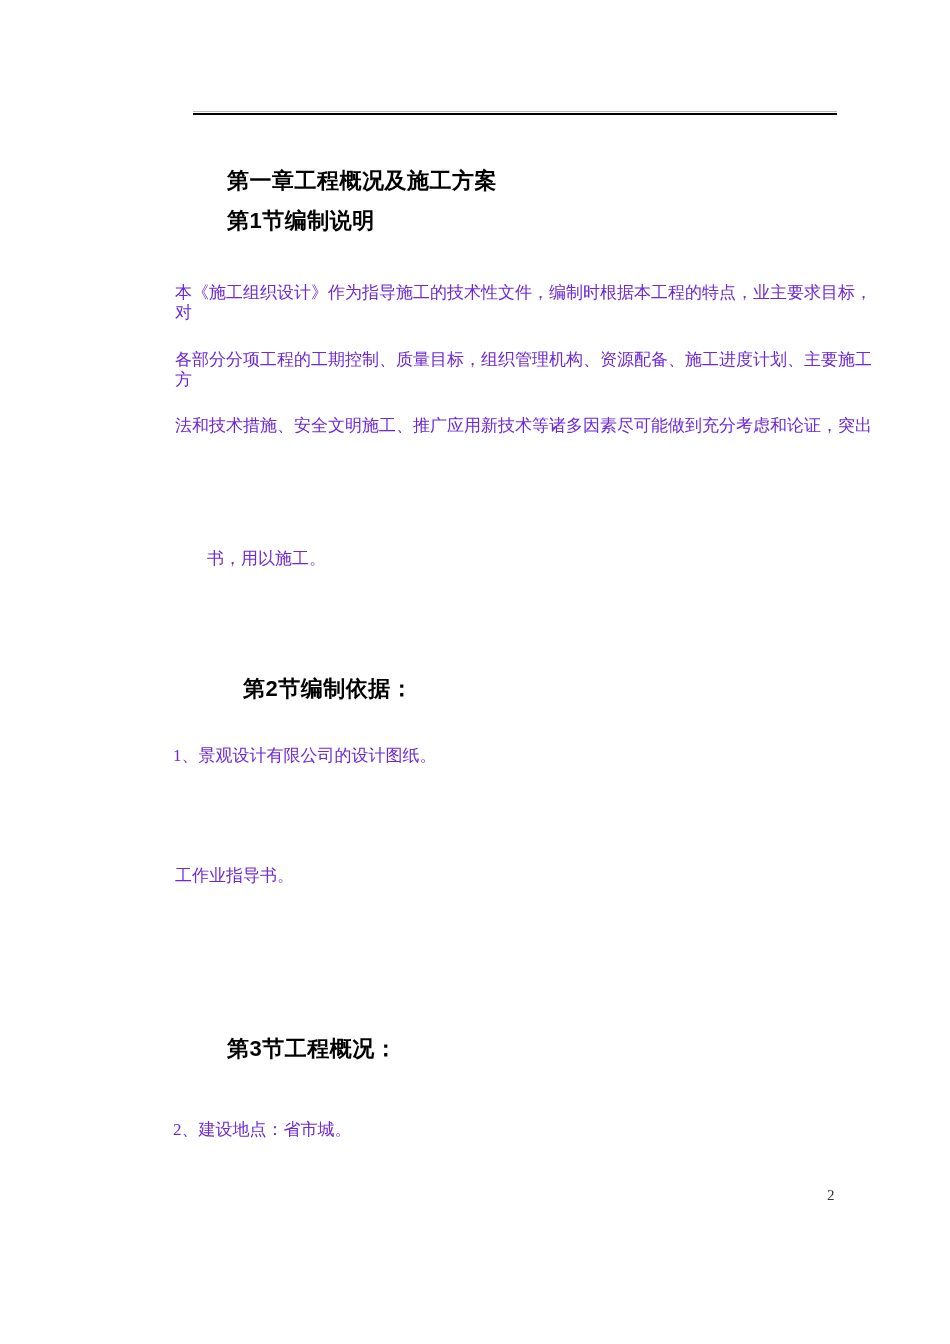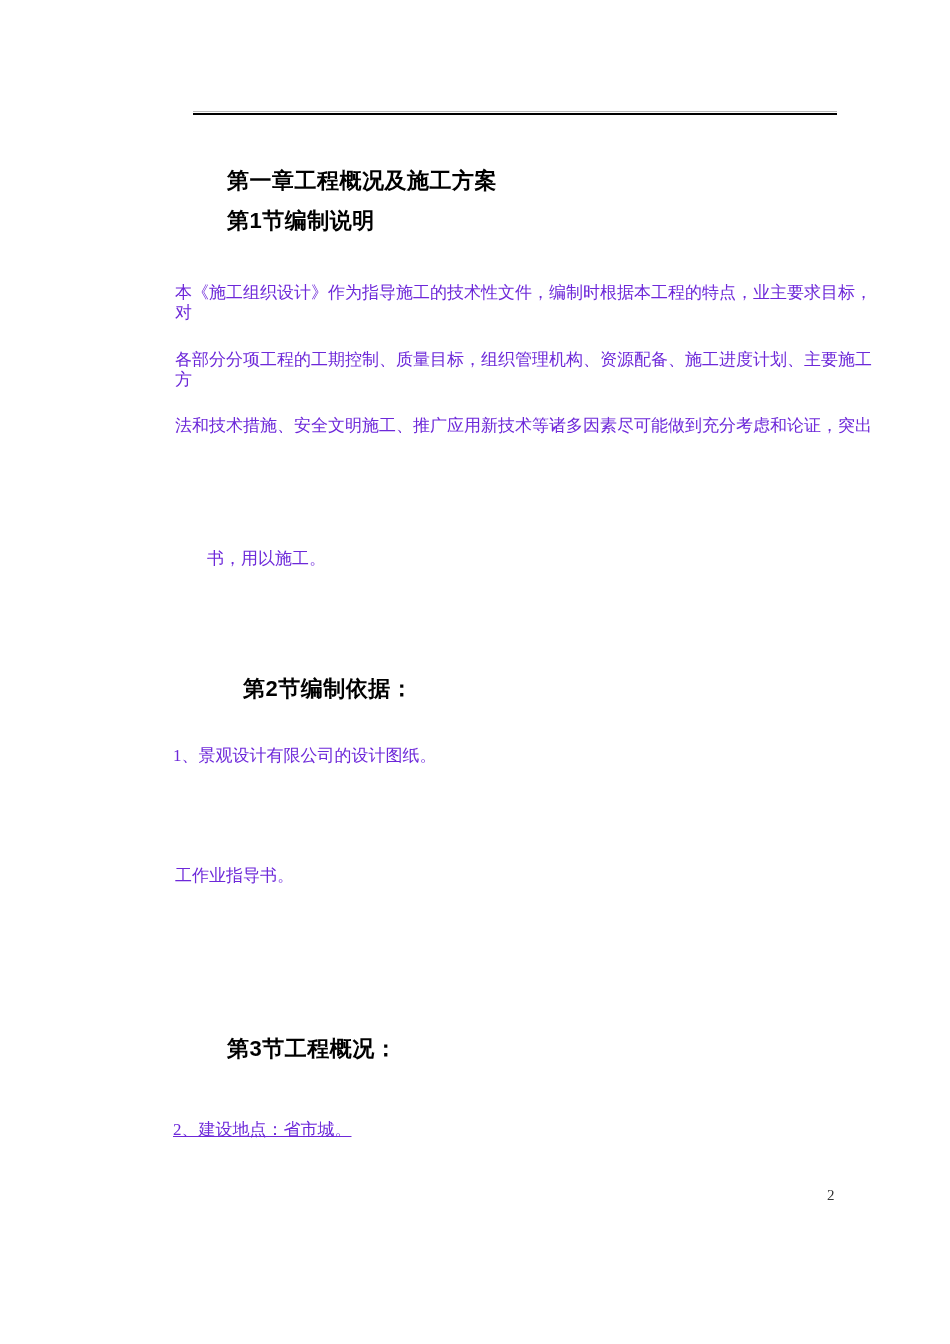--- a/index.html
+++ b/index.html
@@ -38,21 +38,21 @@
     text-align:justify; text-align-last:justify;
   }
   .p1 { top:283px; } .p2 { top:350px; } .p3 { top:416px; }
   .p4 { top:483px; } .p5 { top:549px;margin-left:32px; }
 
   .it  { left:173px; }
   .i1  { top:746px; }
   .i2a { top:801px; width:699px; }
   .i2b { top:866px; left:175px; }
   .s3i1 { top:1064px; }
-  .s3i2 { top:1120px;text-decoration:underline; }
+  .s3i2 { top:1120px; }
 
   .page-number {
     position:absolute; left:827px; top:1186px;
     font-size:15px; line-height:18px; color:#333333;
   }
 </style>
 </head>
 <body>
 
 <div class="page">

